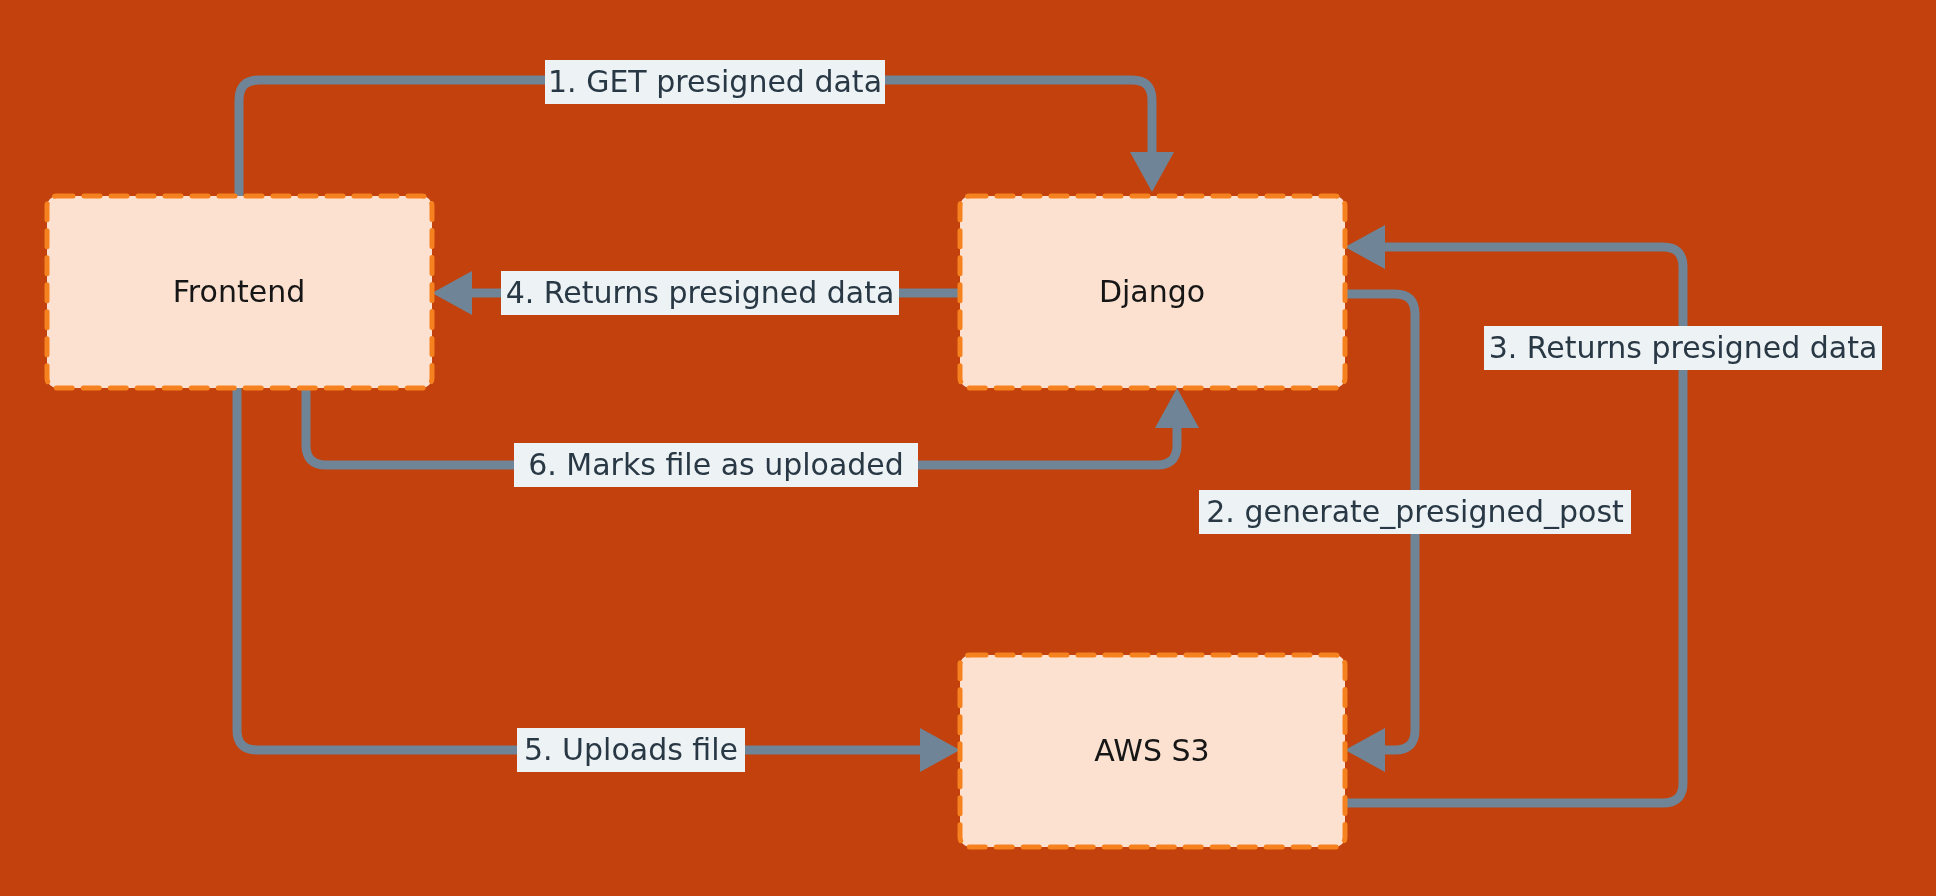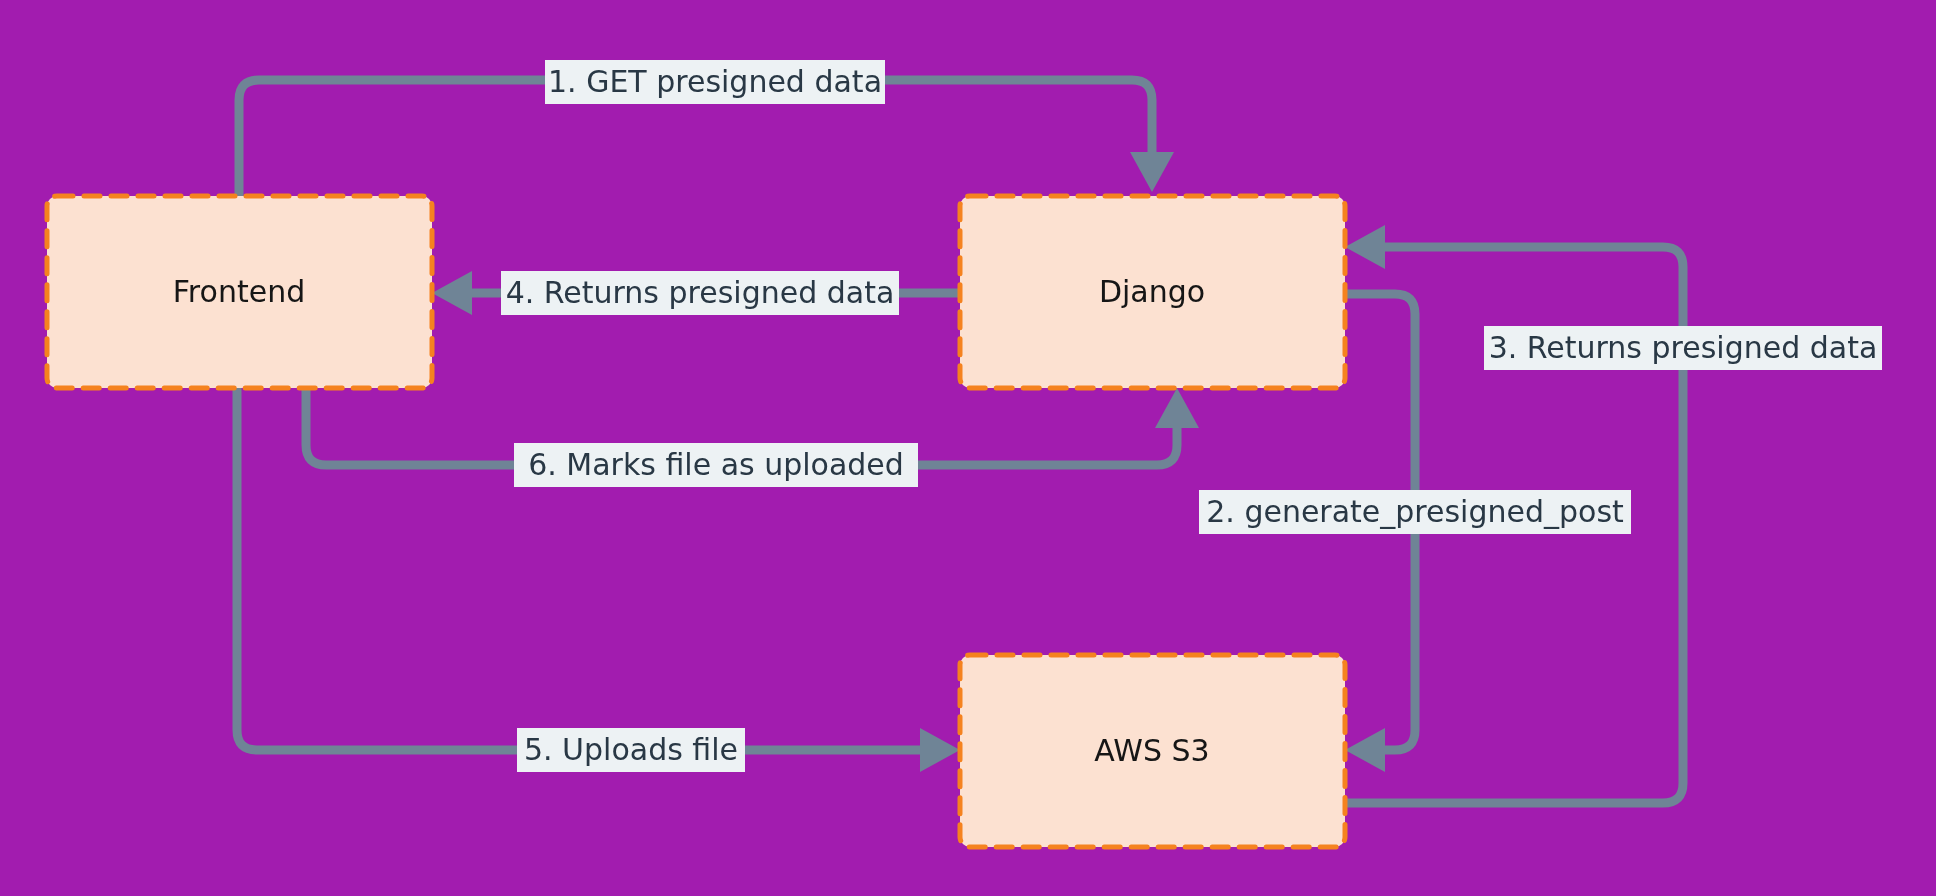--- a/index.html
+++ b/index.html
@@ -7,21 +7,21 @@
     padding: 0;
     background: #edf2f4;
   }
   body {
     font-family: "DejaVu Sans", sans-serif;
   }
   #diagram-root {
     position: relative;
     width: 1936px;
     height: 896px;
-    background: #a21caf;
+    background: #c2410c;
     overflow: hidden;
   }
   svg.diagram-canvas {
     position: absolute;
     top: 0;
     left: 0;
     width: 1936px;
     height: 896px;
     display: block;
   }

